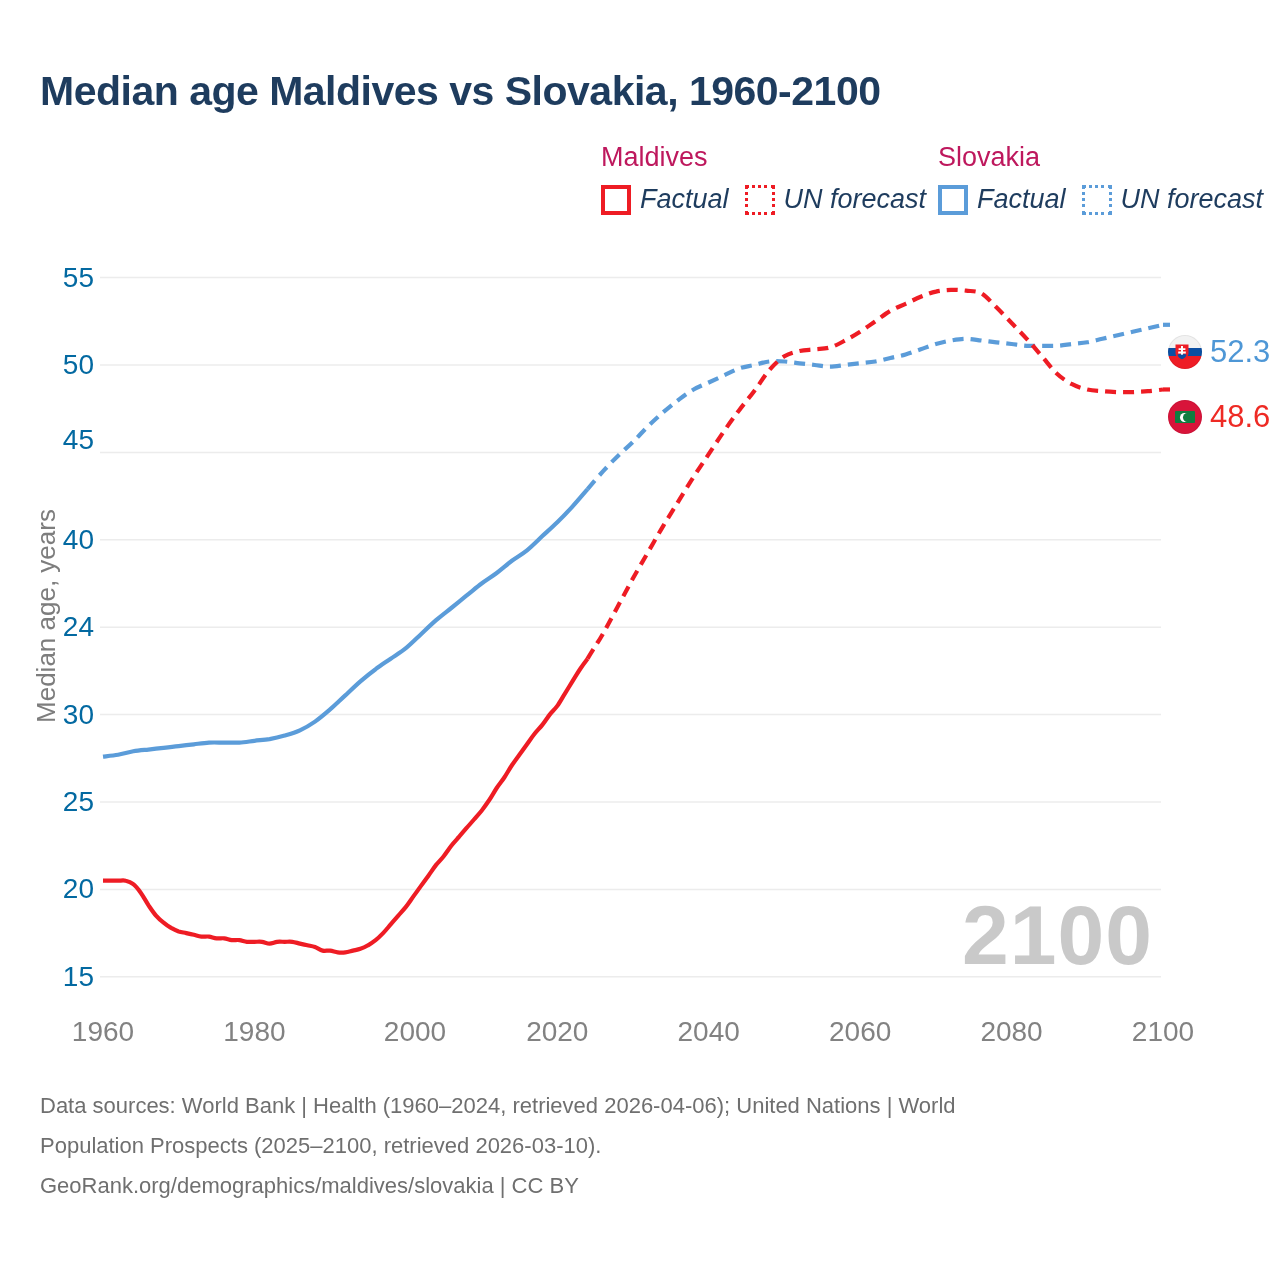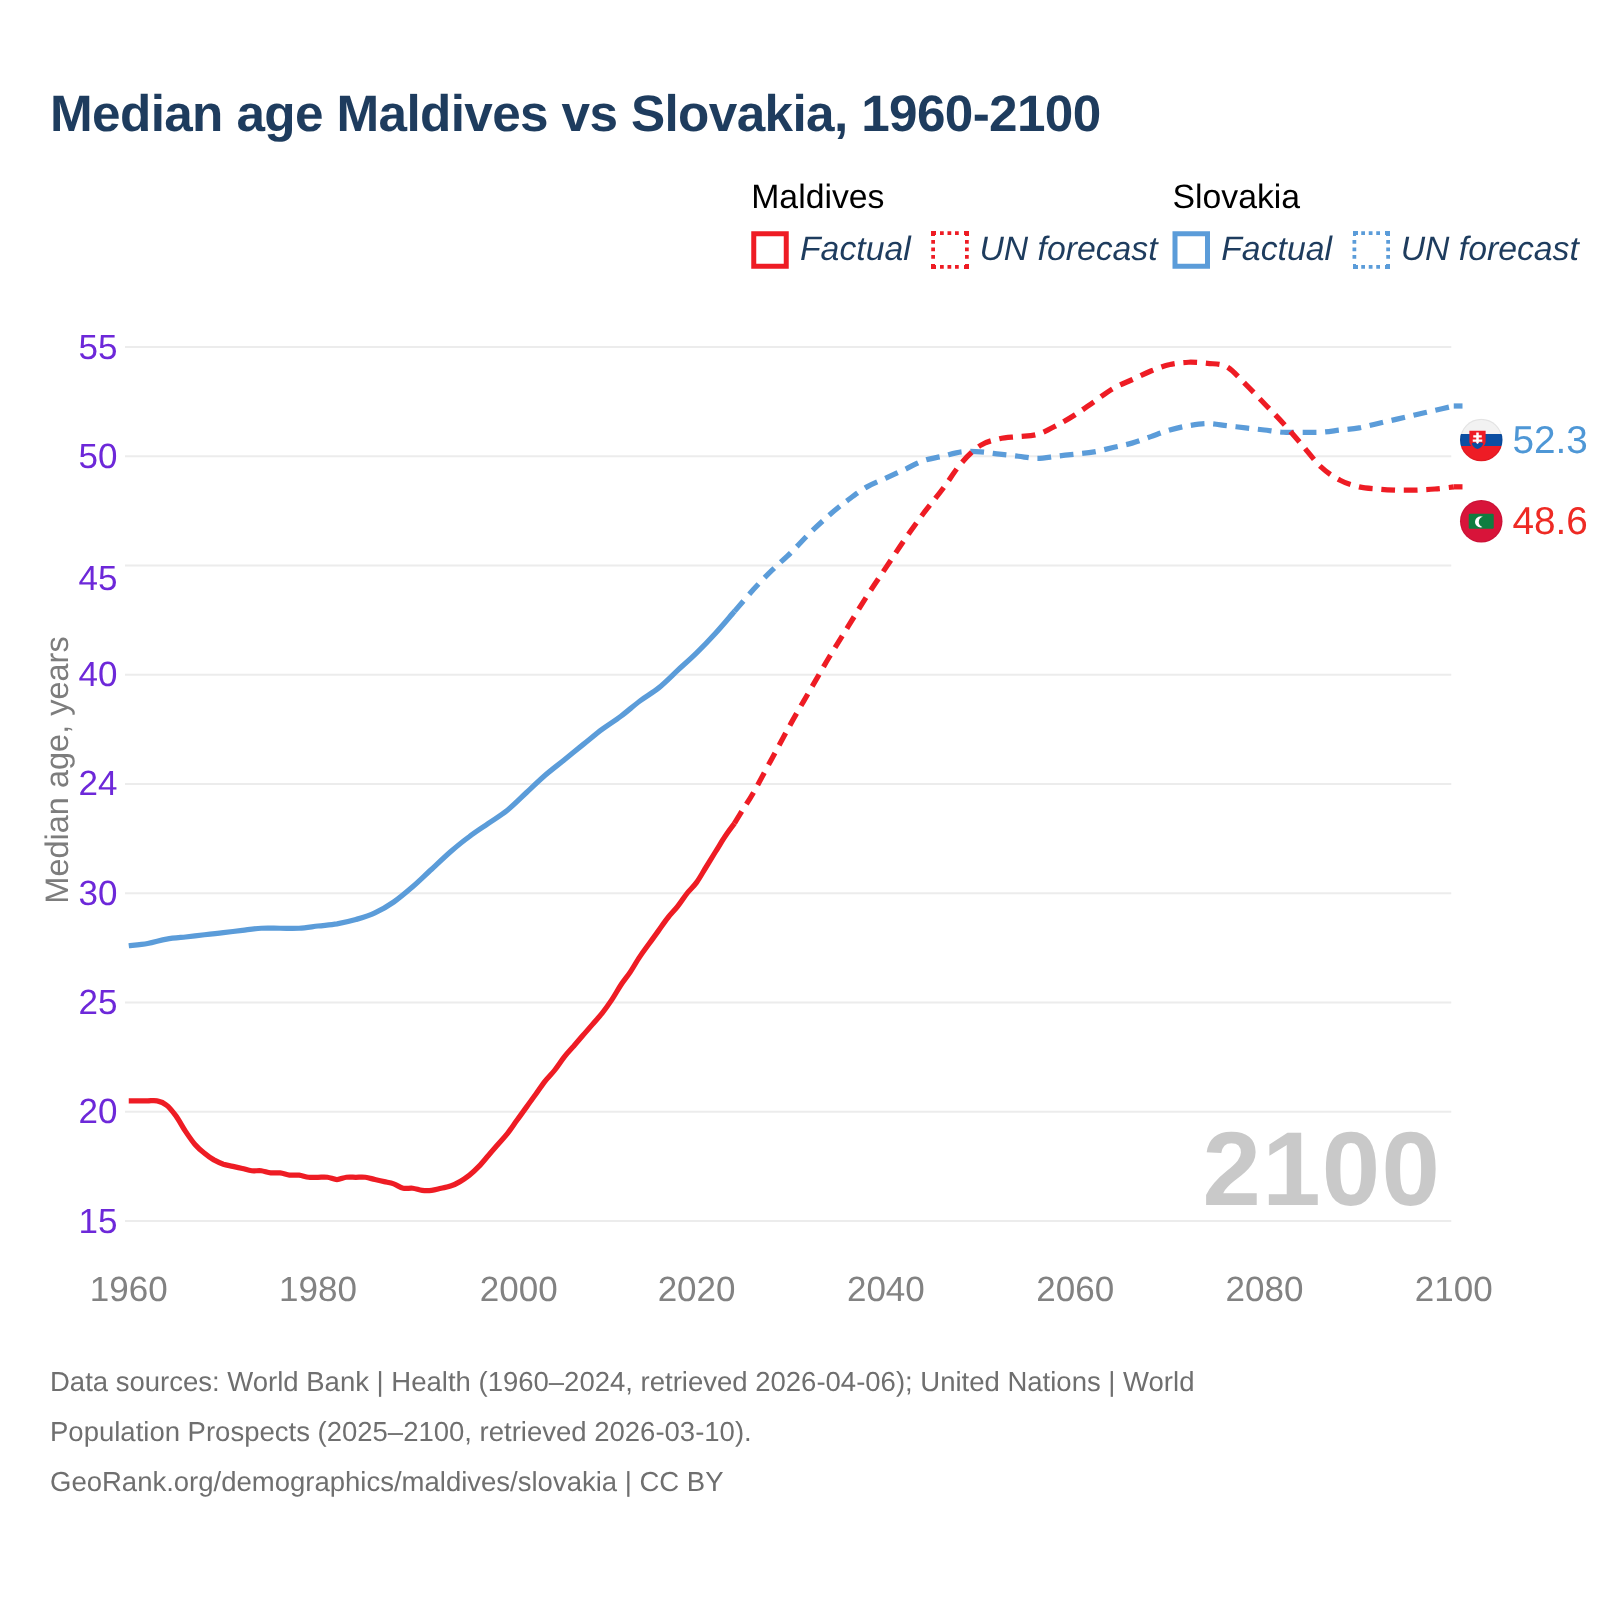--- a/index.html
+++ b/index.html
@@ -4,33 +4,33 @@
 <style>
   html,body{margin:0;padding:0;background:#fff;}
   .page{position:relative;width:1280px;height:1280px;background:#ffffff;overflow:hidden;
         font-family:"Liberation Sans",sans-serif;}
   .title{position:absolute;left:40px;top:68px;font-size:41px;font-weight:700;
          color:#1e3c5e;letter-spacing:-0.5px;white-space:nowrap;}
   
   .legend-group{position:absolute;top:142px;}
   .lg-maldives{left:601px;}
   .lg-slovakia{left:938px;}
-  .legend-heading{font-size:27px;color:#000000;}
+  .legend-heading{font-size:27px;color:#be185d;}
   .legend-items{display:flex;margin-top:11px;align-items:center;gap:16px;}
   .legend-item{display:flex;align-items:center;gap:9px;cursor:pointer;font-style:italic;}
   .swatch{width:30px;height:30px;box-sizing:border-box;background:#fff;}
   .swatch.red.solid{border:4px solid #ee1c24;}
   .swatch.red.dotted{border:3px dotted #ee1c24;}
   .swatch.blue.solid{border:4px solid #5b9cd9;}
   .swatch.blue.dotted{border:3px dotted #5b9cd9;}
   .legend-label{font-size:27px;color:#1e3c5e;white-space:nowrap;}
   
   .y-axis-title{position:absolute;left:46px;top:616px;transform:translate(-50%,-50%) rotate(-90deg);
         font-size:26px;color:#7d7d7d;white-space:nowrap;}
-  .ytick{position:absolute;left:34px;width:60px;text-align:right;font-size:28px;color:#6d28d9;line-height:32px;}
+  .ytick{position:absolute;left:34px;width:60px;text-align:right;font-size:28px;color:#0369a1;line-height:32px;}
   .xtick{position:absolute;width:96px;text-align:center;font-size:28px;color:#828282;top:1016px;}
   svg.chart{position:absolute;left:0;top:0;pointer-events:none;}
   
   .watermark{position:absolute;left:962px;top:893px;font-size:84px;font-weight:700;
         color:#c9c9c9;letter-spacing:1px;line-height:1;}
   
   .endlabel{position:absolute;left:1168px;display:flex;align-items:center;gap:8px;height:34px;margin-top:27px;}
   .endlabel.svk{top:308px;}
   .endlabel.mdv{top:373px;}
   .endvalue{font-size:31px;line-height:34px;}
@@ -102,21 +102,21 @@
       <line x1="1163" x2="1172" y1="389.472" y2="389.472" stroke="#ee1c24" stroke-width="4.2" stroke-dasharray="7 6"></line>
     </svg>
 
   <div id="ytick-labels">
       <div class="ytick" style="top: 960.8px;">15</div>
       <div class="ytick" style="top: 873.4px;">20</div>
       <div class="ytick" style="top: 786px;">25</div>
       <div class="ytick" style="top: 698.6px;">30</div>
       <div class="ytick" style="top: 611.2px;">24</div>
       <div class="ytick" style="top: 523.8px;">40</div>
-      <div class="ytick" style="top: 447px;">45</div>
+      <div class="ytick" style="top: 424px;">45</div>
       <div class="ytick" style="top: 349px;">50</div>
       <div class="ytick" style="top: 261.6px;">55</div>
     </div>
   <div id="xtick-labels">
       <div class="xtick" style="left: 55px;">1960</div>
       <div class="xtick" style="left: 206.429px;">1980</div>
       <div class="xtick" style="left: 367px;">2000</div>
       <div class="xtick" style="left: 509.286px;">2020</div>
       <div class="xtick" style="left: 660.714px;">2040</div>
       <div class="xtick" style="left: 812.143px;">2060</div>

